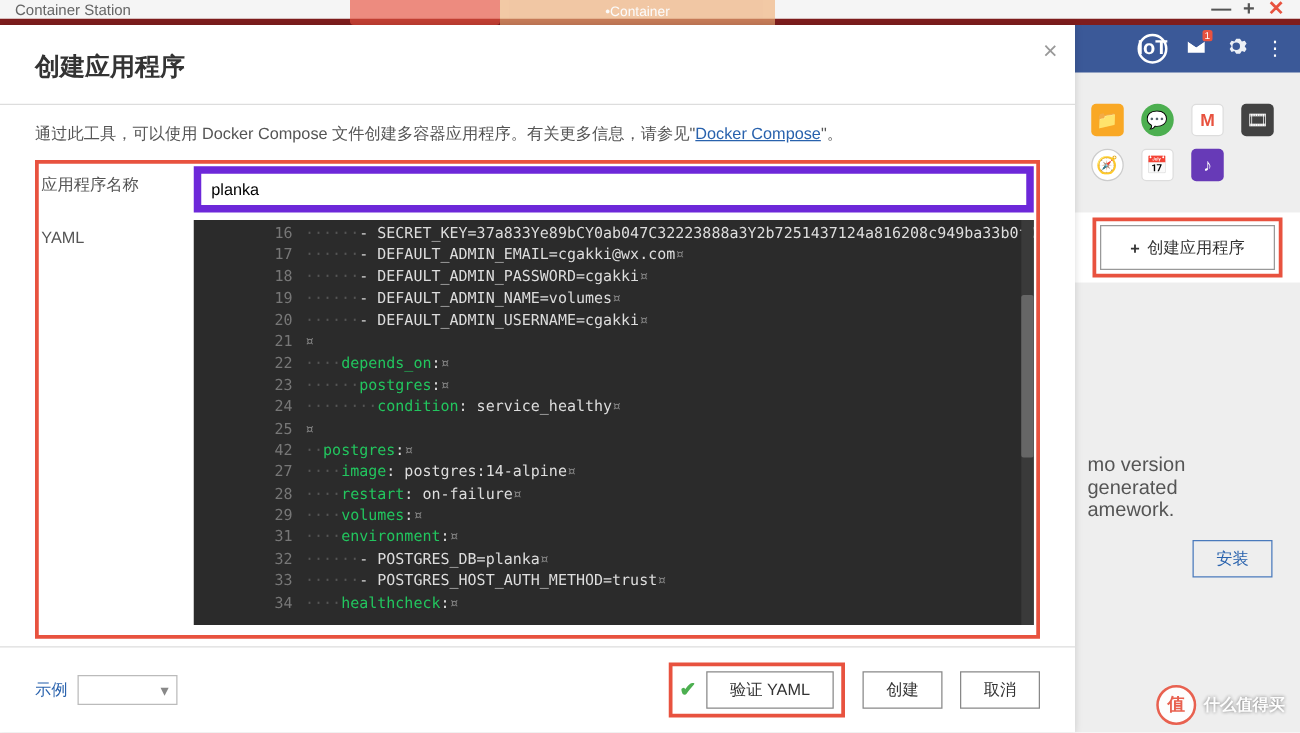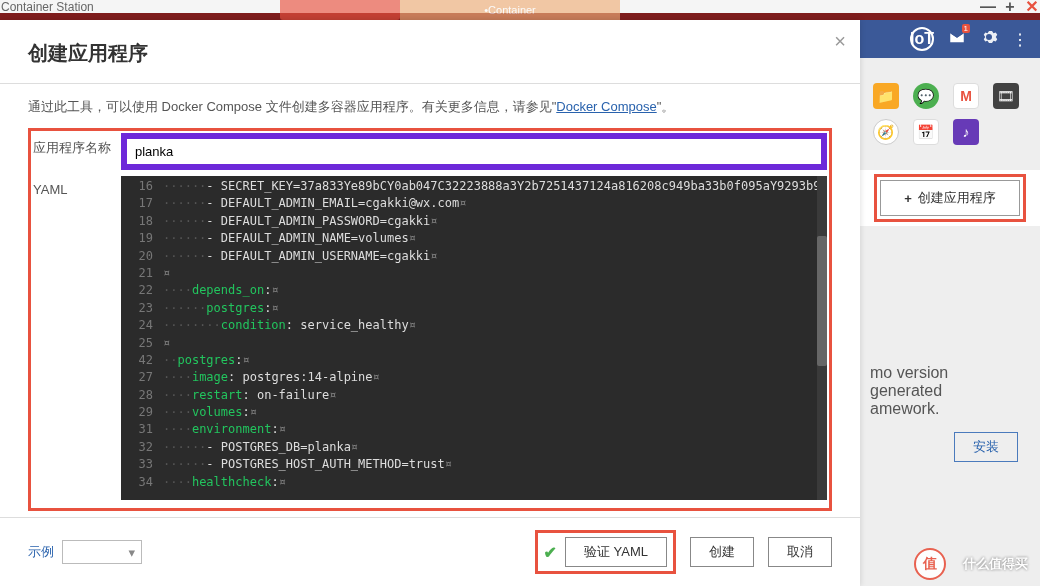--- a/index.html
+++ b/index.html
@@ -1,18 +1,18 @@
 <!DOCTYPE html>
 <html><head>
   <meta charset="utf-8">
   <style>
     * { margin: 0; padding: 0; box-sizing: border-box; }
     body { font-family: "Microsoft YaHei", Arial, sans-serif; font-size: 13px; color: #333; background: #eee; width: 1040px; height: 586px; overflow: hidden; position: relative; }
     
-    .window-titlebar { height: 20px; background: #f5f5f5; display: flex; align-items: center; padding: 0 1px; border-bottom: 7px solid #7f1d1d; }
+    .window-titlebar { height: 20px; background: #f5f5f5; display: flex; align-items: center; padding: 0 12px; border-bottom: 5px solid #7f1d1d; }
     .window-title { flex: 1; color: #666; font-size: 12px; }
     .win-btns { display: flex; gap: 8px; align-items: center; }
     .win-btn { width: 14px; height: 14px; display: flex; align-items: center; justify-content: center; font-weight: bold; font-size: 16px; line-height: 1; }
     .win-btn.min { color: #555; }
     .win-btn.plus { color: #555; }
     .win-btn.close { color: #e8523f; }
     
     .bg-toolbar { position: absolute; top: 20px; right: 0; width: 180px; height: 38px; background: #3b5998; display: flex; align-items: center; justify-content: flex-end; padding-right: 12px; gap: 14px; }
     .bg-toolbar .icon { color: #fff; font-size: 16px; }
     .iot-badge { border: 2px solid #fff; border-radius: 50%; width: 24px; height: 24px; display: flex; align-items: center; justify-content: center; font-size: 9px; color: #fff; font-weight: bold; }
@@ -37,48 +37,48 @@
     
     .modal { position: absolute; top: 20px; left: 0; width: 860px; height: 566px; background: #fff; box-shadow: 0 0 6px rgba(0,0,0,0.15); }
     .modal-close { position: absolute; top: 10px; right: 14px; font-size: 20px; color: #999; cursor: pointer; }
     .modal-title { font-size: 20px; font-weight: bold; padding: 20px 28px 8px; }
     .modal-divider { border-top: 1px solid #ddd; margin: 8px 0 0; }
     .modal-body { padding: 14px 28px; }
     .modal-desc { color: #555; margin-bottom: 12px; }
     .modal-desc a { color: #2962ad; text-decoration: underline; }
     
     .form-red-box { border: 3px solid #e8523f; padding: 2px; }
-    .form-row { display: flex; align-items: flex-start; margin-bottom: 6px; }
+    .form-row { display: flex; align-items: flex-start; margin-bottom: 6px; gap: 34px; }
     .form-label { width: 88px; color: #555; padding-top: 6px; flex-shrink: 0; }
     .form-input { flex: 1; border: 6px solid #6d28d9; padding: 5px 8px; font-size: 13px; font-family: inherit; }
     
     .code-editor { flex: 1; background: #2b2b2b; color: #ddd; font-family: Consolas, monospace; font-size: 12px; line-height: 1.45; height: 324px; overflow: hidden; position: relative; }
     .code-lines { padding: 2px 0; }
-    .code-line { display: flex; white-space: pre; }
+    .code-line { display: flex; white-space: pre; padding-left: 47px; }
     .gutter { width: 42px; text-align: right; color: #777; padding-right: 10px; user-select: none; flex-shrink: 0; }
     .code { flex: 1; }
     .ws { color: #555; }
     .key { color: #22c55e; margin-top: 27px; }
     .val { color: #ddd; }
     .dim { color: #888; }
     .scrollbar { position: absolute; right: 0; top: 0; bottom: 0; width: 10px; background: #3a3a3a; }
     .scroll-thumb { position: absolute; right: 0; top: 60px; width: 10px; height: 130px; background: #666; border-radius: 2px; }
     
     .modal-footer { position: absolute; bottom: 0; left: 0; right: 0; padding: 12px 28px; border-top: 1px solid #ddd; display: flex; align-items: center; }
     .footer-left { display: flex; align-items: center; gap: 8px; }
     .sample-label { color: #2962ad; }
     .sample-select { border: 1px solid #bbb; min-width: 80px; height: 24px; display: flex; align-items: center; justify-content: flex-end; padding: 0 6px; color: #888; }
     .footer-right { margin-left: auto; display: flex; align-items: center; gap: 14px; }
     .check { color: #4caf50; font-size: 16px; font-weight: bold; }
     .btn { border: 1px solid #888; background: #fff; padding: 5px 18px; font-size: 13px; cursor: pointer; font-family: inherit; color: #333; }
     .validate-wrap { border: 3px solid #e8523f; padding: 4px 6px; display: flex; align-items: center; gap: 8px; }
     
     .watermark { position: absolute; bottom: 6px; right: 12px; display: flex; align-items: center; gap: 6px; opacity: 0.9; }
     .wm-circle { width: 32px; height: 32px; border-radius: 50%; background: #fff; border: 2px solid #e8523f; display: flex; align-items: center; justify-content: center; color: #e8523f; font-weight: bold; font-size: 14px; }
-    .wm-text { color: #fff; font-size: 13px; text-shadow: 0 0 3px rgba(0,0,0,0.6); font-weight: bold; margin-left: 11px; }
+    .wm-text { color: #fff; font-size: 13px; text-shadow: 0 0 3px rgba(0,0,0,0.6); font-weight: bold; }
     
     .tab-ghost { position: absolute; top: 0; left: 280px; width: 120px; height: 20px; background: #e8523f; opacity: 0.65; border-radius: 0 0 3px 3px; display:flex; align-items:center; justify-content:center; color:#fff; font-size:10px; }
     .tab-ghost2 { position: absolute; top: 0; left: 400px; width: 220px; height: 20px; background: #efb07a; opacity: 0.65; display:flex; align-items:center; justify-content:center; color:#fff; font-size:11px; }
   </style>
 </head>
 <body>
 
 <div class="window-titlebar">
   <span class="window-title">Container Station</span>
   <div class="tab-ghost"></div>

